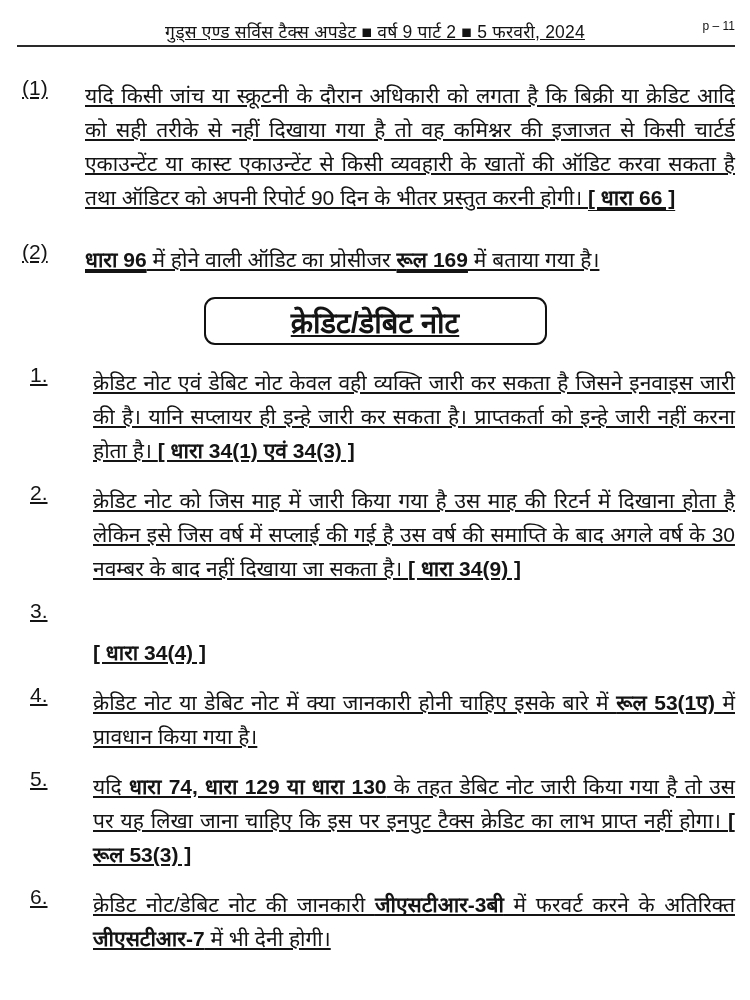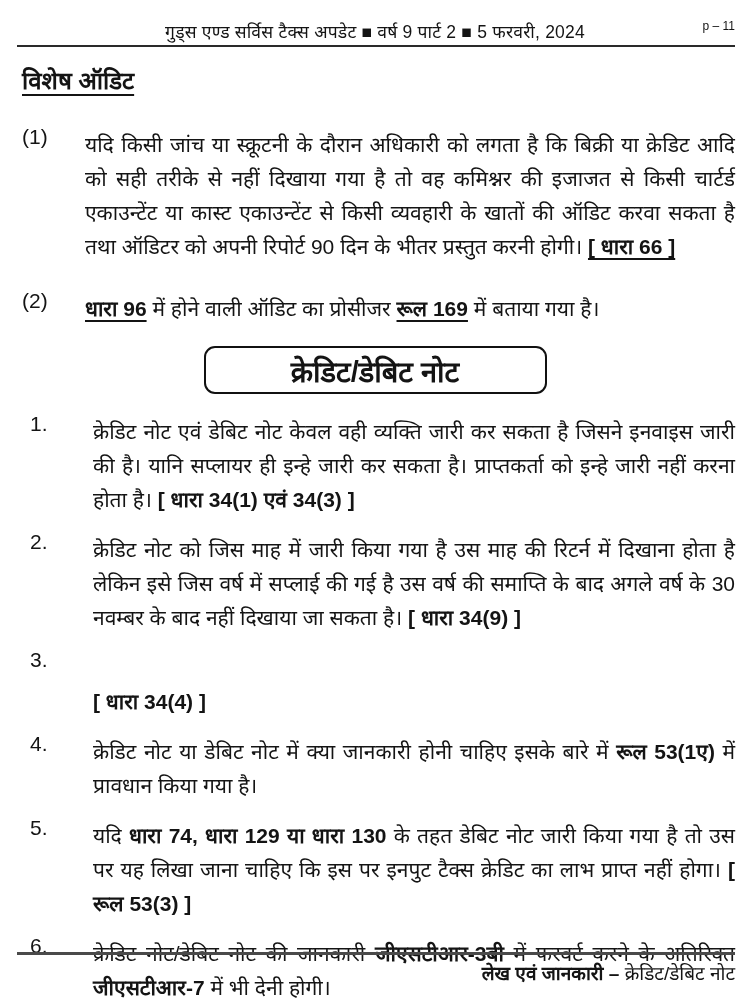--- a/index.html
+++ b/index.html
@@ -9,20 +9,21 @@
   }
   .page {
     position: relative;
     width: 750px;
     height: 1000px;
     background: #ffffff;
     color: #141414;
     font-family: "Liberation Sans", "DejaVu Sans", sans-serif;
     font-size: 21px;
     overflow: hidden;
+    text-decoration: underline;
   }
   
   .header {
     position: relative;
     padding-top: 19px;
     height: 24px;
   }
   .header-title {
     text-align: center;
     font-size: 17.5px;
@@ -118,23 +119,20 @@
 <body>
 
 <div class="page">
 
   <div class="header">
     <div class="header-title">गुड्स एण्ड सर्विस टैक्स अपडेट ■ वर्ष 9 पार्ट 2 ■ 5 फरवरी, 2024</div>
     <div class="header-page">p – 11</div>
   </div>
   <div class="header-rule"></div>
 
-  <div>
-    <span class="section-heading">विशेष ऑडिट</span>
-  </div>
 
   <div class="audit-list">
     <div class="item audit-item">
       <span class="marker">(1)</span>
       <span class="text"><span class="seg-normal">यदि किसी जांच या स्क्रूटनी के दौरान अधिकारी को लगता है कि बिक्री या क्रेडिट आदि को सही तरीके से नहीं दिखाया गया है तो वह कमिश्नर की इजाजत से किसी चार्टर्ड एकाउन्टेंट या कास्ट एकाउन्टेंट से किसी व्यवहारी के खातों की ऑडिट करवा सकता है तथा ऑडिटर को अपनी रिपोर्ट 90 दिन के भीतर प्रस्तुत करनी होगी। </span><span class="seg-boldu">[ धारा 66 ]</span></span>
     </div>
     <div class="item audit-item">
       <span class="marker">(2)</span>
       <span class="text"><span class="seg-boldu">धारा 96</span><span class="seg-normal"> में होने वाली ऑडिट का प्रोसीजर </span><span class="seg-boldu">रूल 169</span><span class="seg-normal"> में बताया गया है।</span></span>
     </div>
@@ -164,18 +162,14 @@
     <div class="item note-item">
       <span class="marker">5.</span>
       <span class="text"><span class="seg-normal">यदि </span><span class="seg-bold">धारा 74, धारा 129 या धारा 130</span><span class="seg-normal"> के तहत डेबिट नोट जारी किया गया है तो उस पर यह लिखा जाना चाहिए कि इस पर इनपुट टैक्स क्रेडिट का लाभ प्राप्त नहीं होगा। </span><span class="seg-bold">[ रूल 53(3) ]</span></span>
     </div>
     <div class="item note-item">
       <span class="marker">6.</span>
       <span class="text"><span class="seg-normal">क्रेडिट नोट/डेबिट नोट की जानकारी </span><span class="seg-bold">जीएसटीआर-3बी</span><span class="seg-normal"> में फरवर्ट करने के अतिरिक्त </span><span class="seg-bold">जीएसटीआर-7</span><span class="seg-normal"> में भी देनी होगी।</span></span>
     </div>
   </div>
 
-  <div class="footer">
-    <div class="footer-rule"></div>
-    <div class="footer-text"><span class="seg-bold">लेख एवं जानकारी – </span><span class="seg-normal">क्रेडिट/डेबिट नोट</span></div>
-  </div>
 
 </div>
 
 </body></html>

